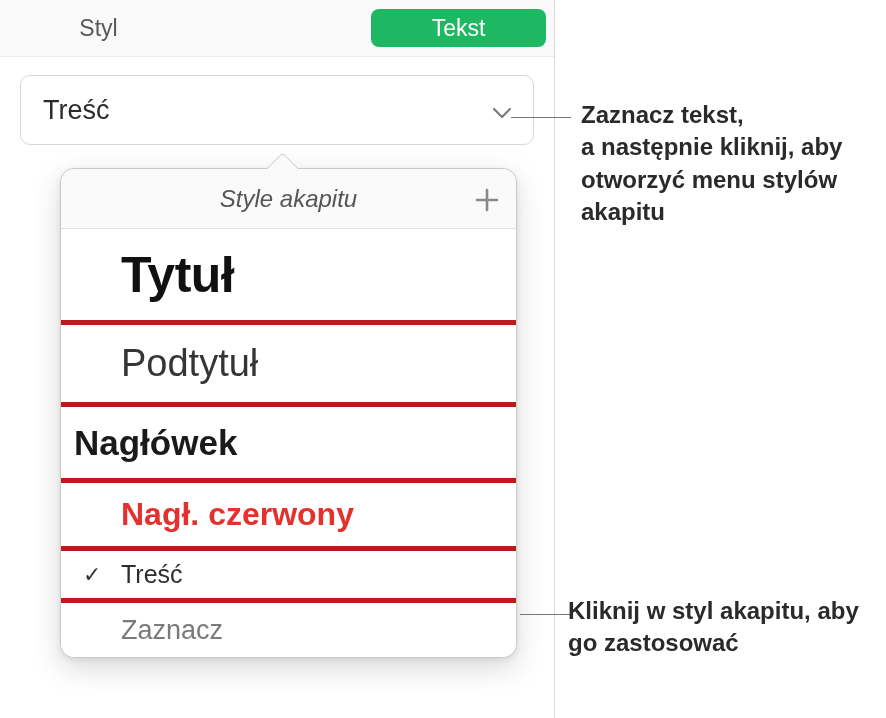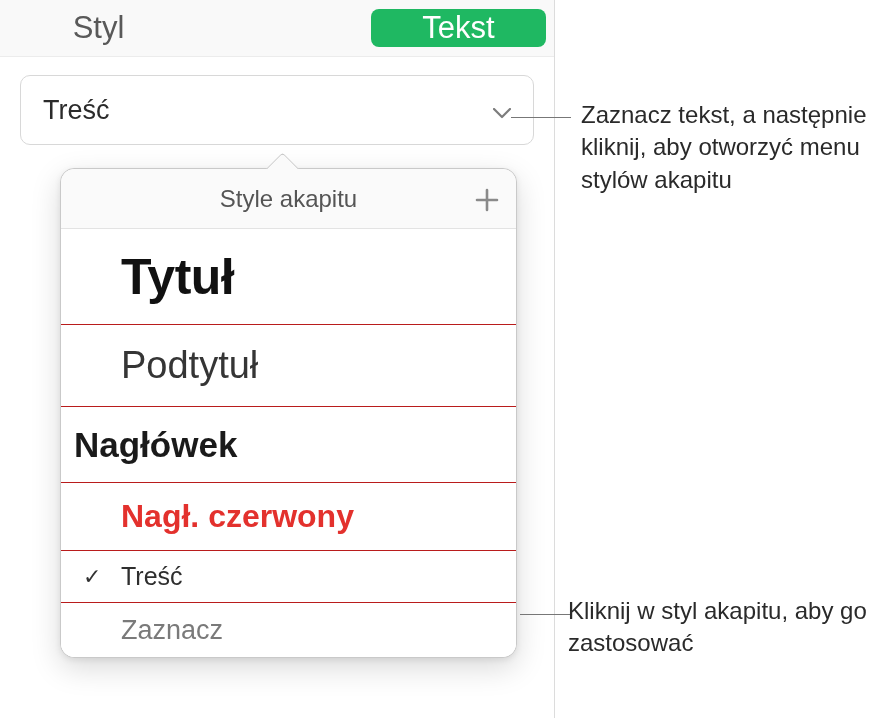--- a/index.html
+++ b/index.html
@@ -22,21 +22,21 @@
     .tabs {
       display: flex;
       height: 57px;
       border-bottom: 1px solid rgba(0,0,0,0.05);
       align-items: center;
       background: #f9f9f9;
     }
     .tab {
       flex: 1;
       text-align: center;
-      font-size: 31px;
+      font-size: 23px;
       color: #595959;
       height: 100%;
       display: flex;
       align-items: center;
       justify-content: center;
       cursor: pointer;
     }
     .tab.active {
       background: #1fb862;
       color: #fff;
@@ -94,37 +94,38 @@
       position: relative;
       height: 60px;
       display: flex;
       align-items: center;
       justify-content: center;
       font-size: 24px;
       color: #555;
       border-bottom: 1px solid #e3e3e3;
       background: #fafafa;
       border-radius: 14px 14px 0 0;
+      font-style: italic;
     }
     .add-btn {
       position: absolute;
       right: 16px;
       top: 50%;
       transform: translateY(-50%);
       font-size: 40px;
       font-weight: 300;
       color: #8a8a8a;
       cursor: pointer;
       line-height: 1;
     }
     .style-list { background: #fff; border-radius: 0 0 14px 14px; overflow: hidden; }
     .style-item {
       display: flex;
       align-items: center;
-      border-bottom: 1px solid #b91c1c;
+      border-bottom: 5px solid #b91c1c;
       padding: 0 20px 0 60px;
       position: relative;
       cursor: pointer;
       background: #fff;
     }
     .style-item:last-child { border-bottom: none; }
     .check {
       position: absolute;
       left: 22px;
       top: 50%;
@@ -138,20 +139,21 @@
     .s-nagl-czerwony { font-size: 32px; font-weight: 700; height: 68px; color: #e3312d; }
     .s-tresc { font-size: 25px; font-weight: 500; height: 52px; color: #2e2e2e; }
     .s-podpis { font-size: 27px; font-weight: 400; height: 54px; color: #7a7a7a; }
     .style-item span[data-bind] { display: flex; align-items: center; height: 100%; }
 
     .callout {
       position: absolute;
       font-size: 24px;
       color: #2a2a2a;
       line-height: 1.35;
+      font-weight: bold;
     }
     .callout-1 { left: 581px; top: 99px; width: 290px; }
     .callout-2 { left: 568px; top: 595px; width: 300px; }
     .leader {
       position: absolute;
       height: 1px;
       background: #777;
     }
     .leader-1 { left: 511px; top: 117px; width: 60px; }
     .leader-2 { left: 520px; top: 614px; width: 50px; }

